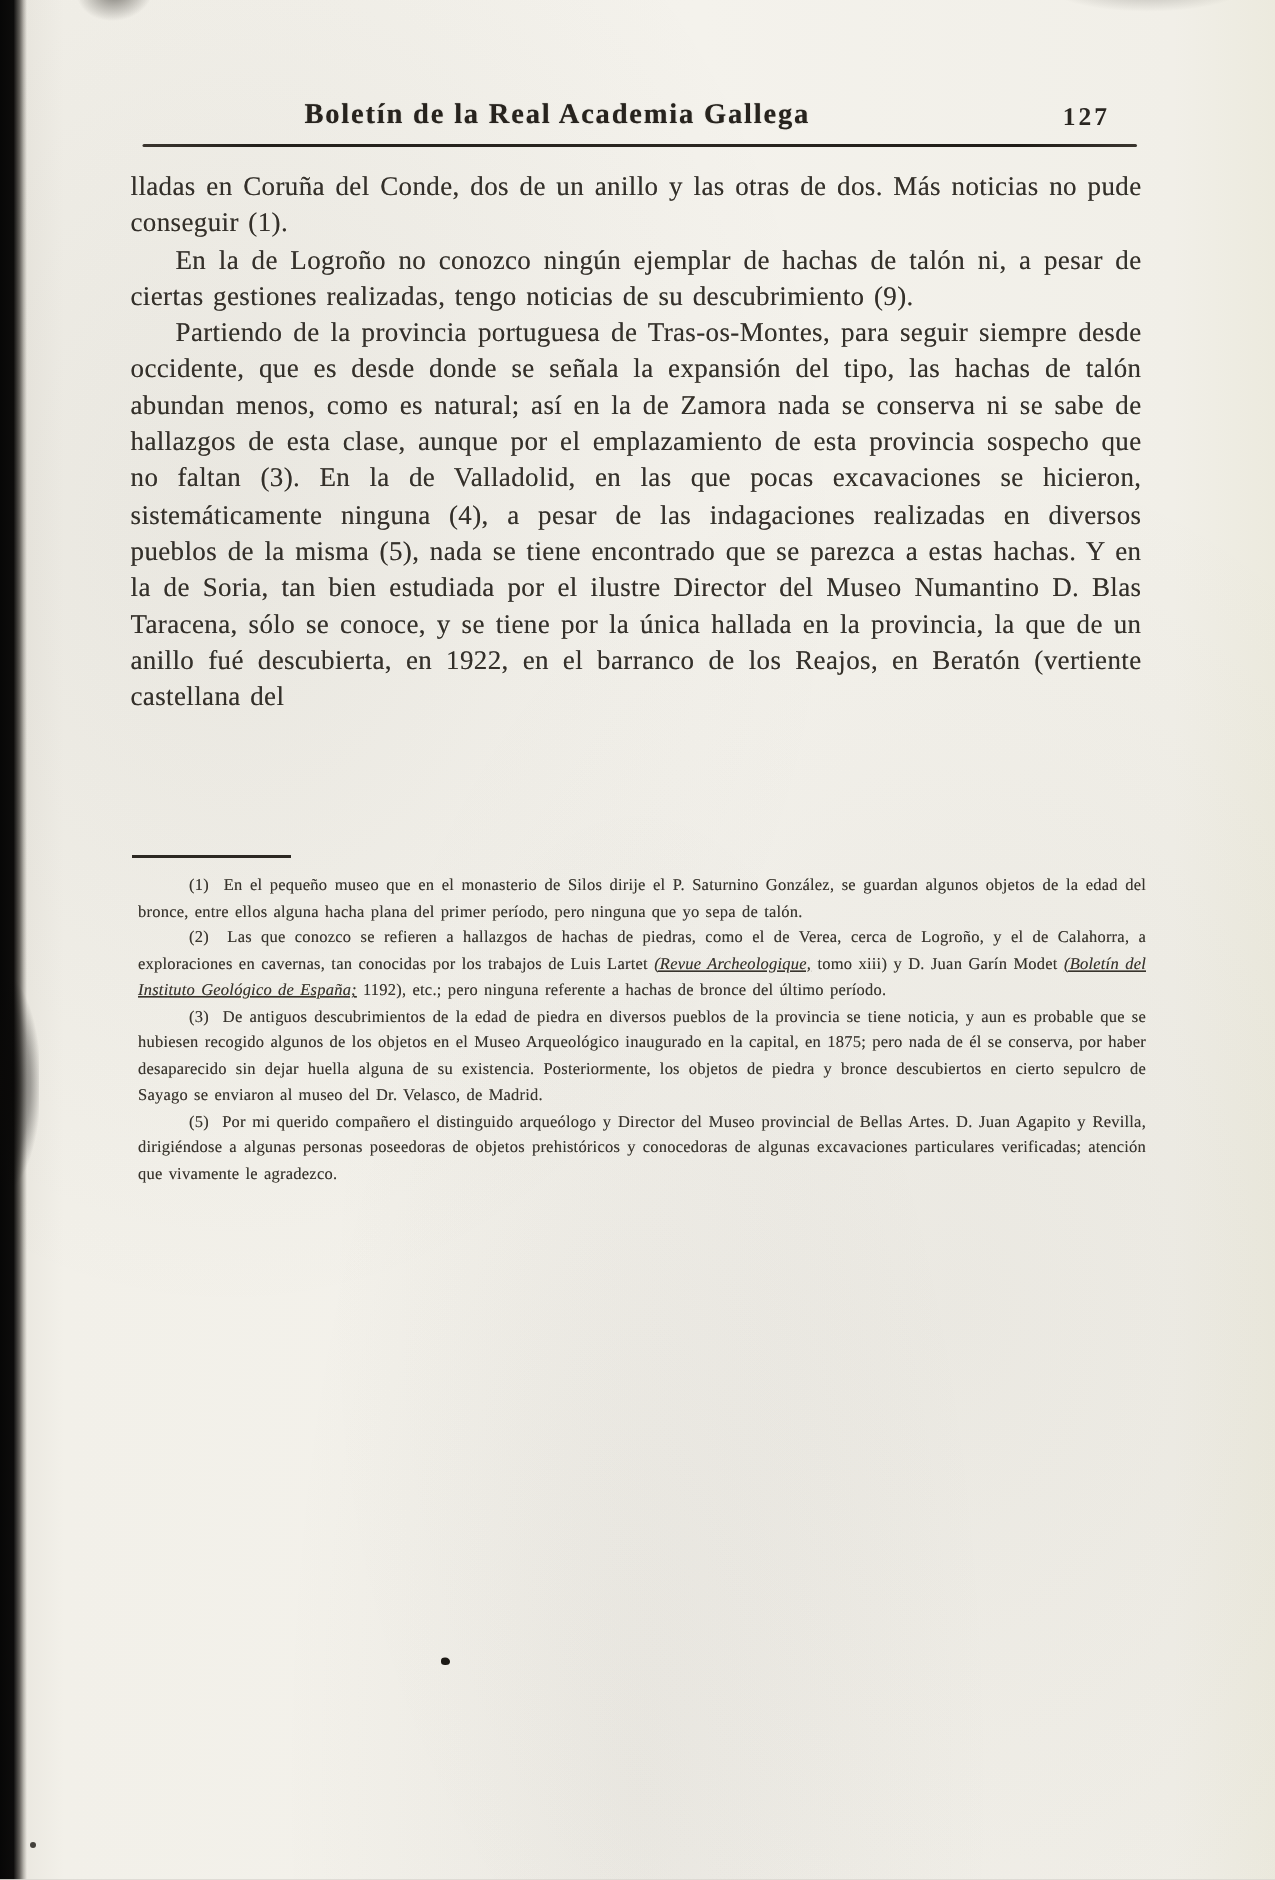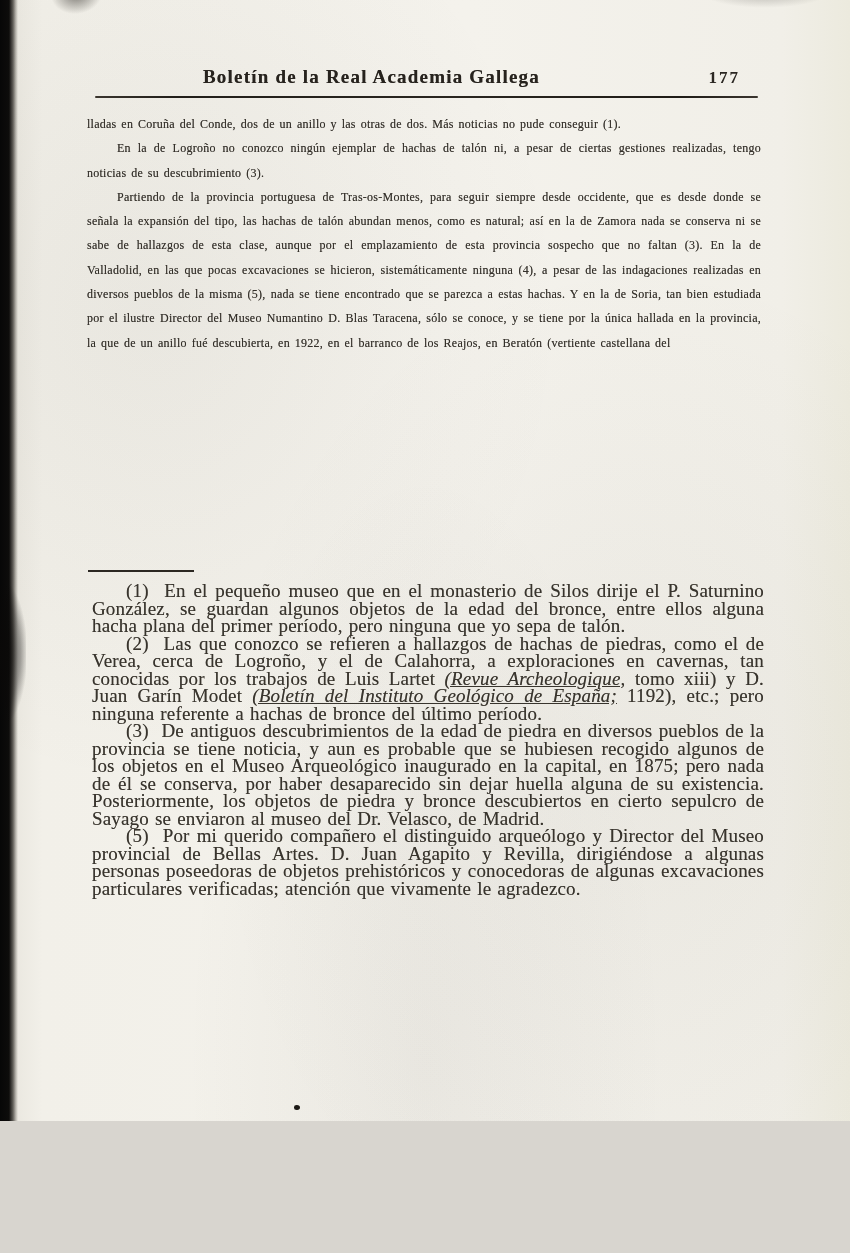--- a/index.html
+++ b/index.html
@@ -4,21 +4,21 @@
 <style>
   html, body {
     margin: 0;
     padding: 0;
     background: #d8d5cf;
     font-family: "Liberation Serif", serif;
   }
   .scan {
     position: relative;
     width: 850px;
-    height: 1121px;
+    height: 1253px;
     overflow: hidden;
     background:
       radial-gradient(ellipse at 18% 28%, rgba(60,55,45,0.05), transparent 42%),
       radial-gradient(ellipse at 75% 70%, rgba(60,55,45,0.045), transparent 48%),
       radial-gradient(ellipse at 50% 95%, rgba(60,55,45,0.05), transparent 40%),
       linear-gradient(90deg, #e6e3db 0%, #f2f0e9 5%, #f4f2ec 55%, #f1efe8 92%, #eceade 100%);
     color: #2e2a25;
   }
   
   .scan-edge-left {
@@ -81,21 +81,21 @@
     width: 663px;
     height: 2px;
     background: linear-gradient(90deg, #3a352e 0%, #221f1a 12%, #2a2620 55%, #1f1c17 88%, #3a352e 100%);
     border-radius: 1px;
   }
 
   .body-text {
     position: absolute;
     left: 87px; top: 112px;
     width: 674px;
-    font-size: 12px;
+    font-size: 18px;
     line-height: 24.3px;
     text-align: justify;
     letter-spacing: 0.25px;
     word-spacing: 1.6px;
     color: #34302a;
     text-shadow: 0 0 0.4px rgba(46,42,36,0.55);
   }
   .body-text p { margin: 0; text-indent: 30px; }
   .body-text p:first-child { text-indent: 0; }
 
@@ -104,21 +104,21 @@
     left: 88px; top: 570px;
     width: 106px;
     height: 1.6px;
     background: #2c2822;
   }
 
   .footnotes {
     position: absolute;
     left: 92px; top: 582px;
     width: 672px;
-    font-size: 19px;
+    font-size: 11px;
     line-height: 17.5px;
     text-align: justify;
     letter-spacing: 0.15px;
     word-spacing: 1.2px;
     color: #38342d;
     text-shadow: 0 0 0.35px rgba(50,45,38,0.5);
   }
   .footnotes p { margin: 0; text-indent: 34px; }
   .footnotes i { font-style: italic; text-decoration: underline; }
 
@@ -141,27 +141,27 @@
 <body>
 
 <div class="scan">
 
   <div class="scan-edge-left"></div>
   <div class="smudge-top"></div>
   <div class="smudge-top-right"></div>
 
   <header class="page-header">
     <span class="journal-title">Boletín de la Real Academia Gallega</span>
-    <span class="page-number">177</span>
+    <span class="page-number">127</span>
   </header>
   <div class="header-rule"></div>
 
   <main class="body-text">
       <p><span>lladas en Coruña del Conde, dos de un anillo y las otras de dos. Más noticias no pude conseguir (1).</span></p>
-      <p><span>En la de Logroño no conozco ningún ejemplar de hachas de talón ni, a pesar de ciertas gestiones realizadas, tengo noticias de su descubrimiento (3).</span></p>
+      <p><span>En la de Logroño no conozco ningún ejemplar de hachas de talón ni, a pesar de ciertas gestiones realizadas, tengo noticias de su descubrimiento (9).</span></p>
       <p><span>Partiendo de la provincia portuguesa de Tras-os-Montes, para seguir siempre desde occidente, que es desde donde se señala la expansión del tipo, las hachas de talón abundan menos, como es natural; así en la de Zamora nada se conserva ni se sabe de hallazgos de esta clase, aunque por el emplazamiento de esta provincia sospecho que no faltan (3). En la de Valladolid, en las que pocas excavaciones se hicieron, sistemáticamente ninguna (4), a pesar de las indagaciones realizadas en diversos pueblos de la misma (5), nada se tiene encontrado que se parezca a estas hachas. Y en la de Soria, tan bien estudiada por el ilustre Director del Museo Numantino D. Blas Taracena, sólo se conoce, y se tiene por la única hallada en la provincia, la que de un anillo fué descubierta, en 1922, en el barranco de los Reajos, en Beratón (vertiente castellana del</span></p>
     </main>
 
   <div class="footnote-rule"></div>
 
   <section class="footnotes">
       <p><span>(1)&nbsp;&nbsp;En el pequeño museo que en el monasterio de Silos dirije el P. Saturnino González, se guardan algunos objetos de la edad del bronce, entre ellos alguna hacha plana del primer período, pero ninguna que yo sepa de talón.</span></p>
       <p><span>(2)&nbsp;&nbsp;Las que conozco se refieren a hallazgos de hachas de piedras, como el de Verea, cerca de Logroño, y el de Calahorra, a exploraciones en cavernas, tan conocidas por los trabajos de Luis Lartet </span><i>(Revue Archeologique,</i><span> tomo xiii) y D. Juan Garín Modet </span><i>(Boletín del Instituto Geológico de España;</i><span> 1192), etc.; pero ninguna referente a hachas de bronce del último período.</span></p>
       <p><span>(3)&nbsp;&nbsp;De antiguos descubrimientos de la edad de piedra en diversos pueblos de la provincia se tiene noticia, y aun es probable que se hubiesen recogido algunos de los objetos en el Museo Arqueológico inaugurado en la capital, en 1875; pero nada de él se conserva, por haber desaparecido sin dejar huella alguna de su existencia. Posteriormente, los objetos de piedra y bronce descubiertos en cierto sepulcro de Sayago se enviaron al museo del Dr. Velasco, de Madrid.</span></p>
       <p><span>(5)&nbsp;&nbsp;Por mi querido compañero el distinguido arqueólogo y Director del Museo provincial de Bellas Artes. D. Juan Agapito y Revilla, dirigiéndose a algunas personas poseedoras de objetos prehistóricos y conocedoras de algunas excavaciones particulares verificadas; atención que vivamente le agradezco.</span></p>

